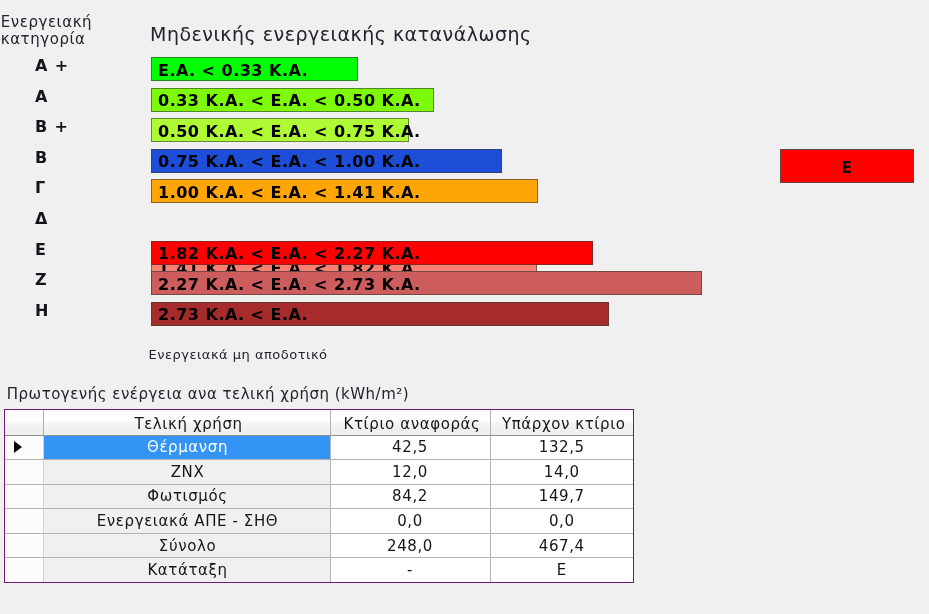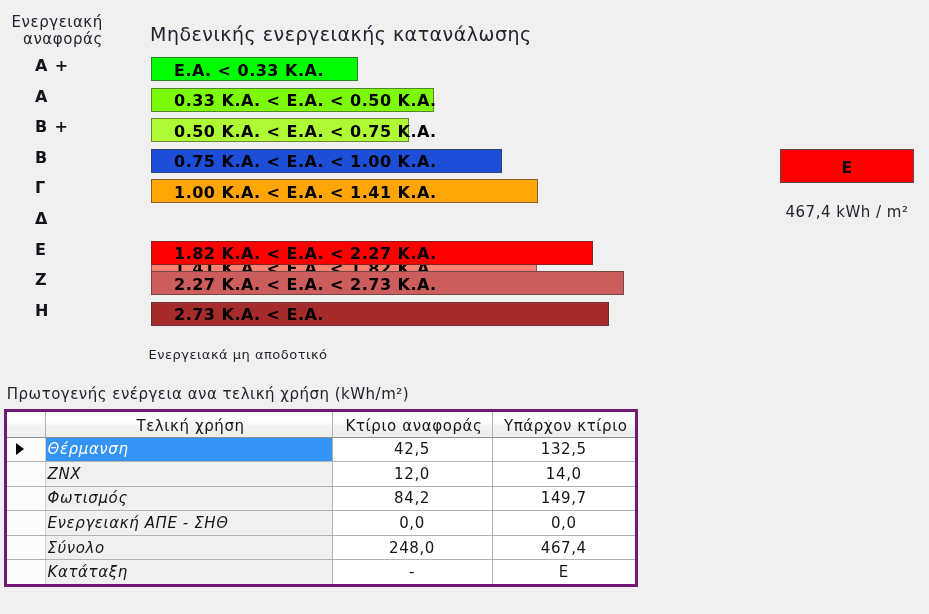--- a/index.html
+++ b/index.html
@@ -9,21 +9,21 @@
     background: #f0f0f0;
     font-family: "DejaVu Sans", sans-serif;
     overflow: hidden;
   }
   #root { position: relative; width: 929px; height: 614px; }
   .abs { position: absolute; }
 
   
   #cat-heading {
     left: 0.8px; top: 14px; width: 102px;
-    text-align: right;
+    text-align: left;
     font-size: 15px; line-height: 16.6px; letter-spacing: 0.55px;
     color: #23232f;
   }
   
   .grade-label {
     left: 35px; width: 120px; text-align: left;
     font-size: 16px; font-weight: bold; letter-spacing: 0.9px;
     color: #14141c;
     height: 24px; line-height: 17px;
   }
@@ -39,21 +39,21 @@
 
   
   .bar {
     left: 151px; height: 24px;
     box-sizing: border-box;
     border: 1px solid rgba(62,60,54,0.62);
     display: flex; align-items: center;
   }
   .bar > span {
     font-size: 16px; font-weight: bold; color: #000;
-    padding-left: 22px; white-space: nowrap; letter-spacing: 0.5px;
+    padding-left: 6px; white-space: nowrap; letter-spacing: 0.5px;
     position: relative; top: 1px;
   }
 
   
   #badge {
     left: 780px; top: 149px; width: 134px; height: 34px;
     box-sizing: border-box;
     border: 1px solid #6b4444;
     display: flex; align-items: center; justify-content: center;
     font-size: 15.5px; font-weight: bold; color: #0d0d0d; letter-spacing: 0.5px;
@@ -66,59 +66,59 @@
   }
 
   
   #table-caption {
     left: 6.8px; top: 384.5px;
     font-size: 15px; letter-spacing: 0.5px; color: #23232f;
   }
   #grid {
     left: 4px; top: 409px;
     background: #fff;
-    border: 3px solid #701a75;
+    border: 1px solid #701a75;
     box-sizing: border-box;
   }
   #grid table { border-collapse: collapse; table-layout: fixed; }
   #grid th, #grid td {
     font-size: 15px; letter-spacing: 0.6px; color: #15151c;
     padding: 0; height: 24.57px; box-sizing: border-box;
     border-right: 1px solid #b2b2b2;
     border-bottom: 1px solid #b2b2b2;
     overflow: hidden; white-space: nowrap;
   }
   #grid thead th {
     background: linear-gradient(to bottom, #ffffff 0%, #fdfdfd 42%, #f2f2f2 58%, #eeeeee 100%);
     border-bottom: 1px solid #8f8f8f;
     border-right: 1px solid #b2b2b2;
     font-weight: normal; text-align: center; height: 25px;
     padding-left: 4px; padding-bottom: 0;
   }
   #grid thead th > span { display: block; transform: translateY(1.5px); }
   #grid tbody td.ind { background: #fcfcfc; text-align: left; padding-left: 9px;
     border-right: 1px solid #d2d2d2; }
-  #grid tbody td.use { text-align: left; padding-left: 2px; background: #f0f0f0;
-    border-right: 1px solid #b4b4b4; font-style: italic; }
+  #grid tbody td.use { text-align: center; padding-left: 2px; background: #f0f0f0;
+    border-right: 1px solid #b4b4b4; }
   #grid tbody td.num { text-align: center; background: #ffffff; }
   #grid tbody tr.sel td.use { background: #3394f6; color: #fff; }
   #grid tbody tr:last-child td { border-bottom: none; }
   #grid th:last-child, #grid td:last-child { border-right: none; }
   .arrow { display:inline-block; width:0;height:0;
     border-left: 8px solid #000; border-top: 6.5px solid transparent; border-bottom: 6.5px solid transparent;
     vertical-align: middle; position: relative; top: -0.5px; }
 </style>
 </head>
 <body>
 
 <div id="root">
 
   <div class="abs" id="cat-heading">
     <div>Ενεργειακή</div>
-    <div>αναφοράς</div>
+    <div>κατηγορία</div>
   </div>
 
   <div class="abs" id="top-caption">Μηδενικής ενεργειακής κατανάλωσης</div>
 
   <div id="scale-bars">
       <div class="abs grade-label" style="top: 57px;">Α +</div>
       <div class="abs bar" style="top: 57px; width: 207px; background: rgb(0, 255, 0);">
         <span>Ε.Α. &lt; 0.33 Κ.Α.</span>
       </div>
       <div class="abs grade-label" style="top: 87.59px;">Α</div>
@@ -139,35 +139,34 @@
       </div>
       <div class="abs grade-label" style="top: 209.95px;">Δ</div>
       <div class="abs bar" style="top: 223px; width: 386px; background: rgb(250, 128, 114); margin-top: 32px;">
         <span>1.41 Κ.Α. &lt;  Ε.Α. &lt; 1.82 Κ.Α.</span>
       </div>
       <div class="abs grade-label" style="top: 240.54px;">Ε</div>
       <div class="abs bar" style="top: 240.54px; width: 442px; background: rgb(255, 0, 0);">
         <span>1.82 Κ.Α. &lt;  Ε.Α. &lt; 2.27 Κ.Α.</span>
       </div>
       <div class="abs grade-label" style="top: 271.13px;">Ζ</div>
-      <div class="abs bar" style="top: 271.13px; width: 473px; background: rgb(205, 92, 92);">
+      <div class="abs bar" style="top: 271.13px; width: 551px; background: rgb(205, 92, 92);">
         <span>2.27 Κ.Α. &lt;  Ε.Α. &lt; 2.73 Κ.Α.</span>
       </div>
       <div class="abs grade-label" style="top: 301.72px;">Η</div>
       <div class="abs bar" style="top: 301.72px; width: 458px; background: rgb(166, 43, 43);">
         <span>2.73 Κ.Α. &lt;  Ε.Α.</span>
       </div>
     </div>
 
   <div class="abs" id="bottom-caption">Ενεργειακά μη αποδοτικό</div>
 
   <div class="abs" id="badge" style="background: rgb(255, 0, 0);">
     <span>Ε</span>
   </div>
-  <div class="abs" id="badge-value">467,4 kWh / m²</div>
 
   <div class="abs" id="table-caption">Πρωτογενής ενέργεια ανα τελική χρήση (kWh/m²)</div>
 
   <div class="abs" id="grid">
     <table>
       <colgroup>
           <col style="width:38px">
           <col style="width:287px">
           <col style="width:160px">
           <col style="width:143px">
@@ -202,21 +201,21 @@
             <td class="num">14,0</td>
           </tr>
           <tr>
             <td class="ind"></td>
             <td class="use">Φωτισμός</td>
             <td class="num">84,2</td>
             <td class="num">149,7</td>
           </tr>
           <tr>
             <td class="ind"></td>
-            <td class="use">Ενεργειακή ΑΠΕ - ΣΗΘ</td>
+            <td class="use">Ενεργειακά ΑΠΕ - ΣΗΘ</td>
             <td class="num">0,0</td>
             <td class="num">0,0</td>
           </tr>
           <tr>
             <td class="ind"></td>
             <td class="use">Σύνολο</td>
             <td class="num">248,0</td>
             <td class="num">467,4</td>
           </tr>
           <tr>

